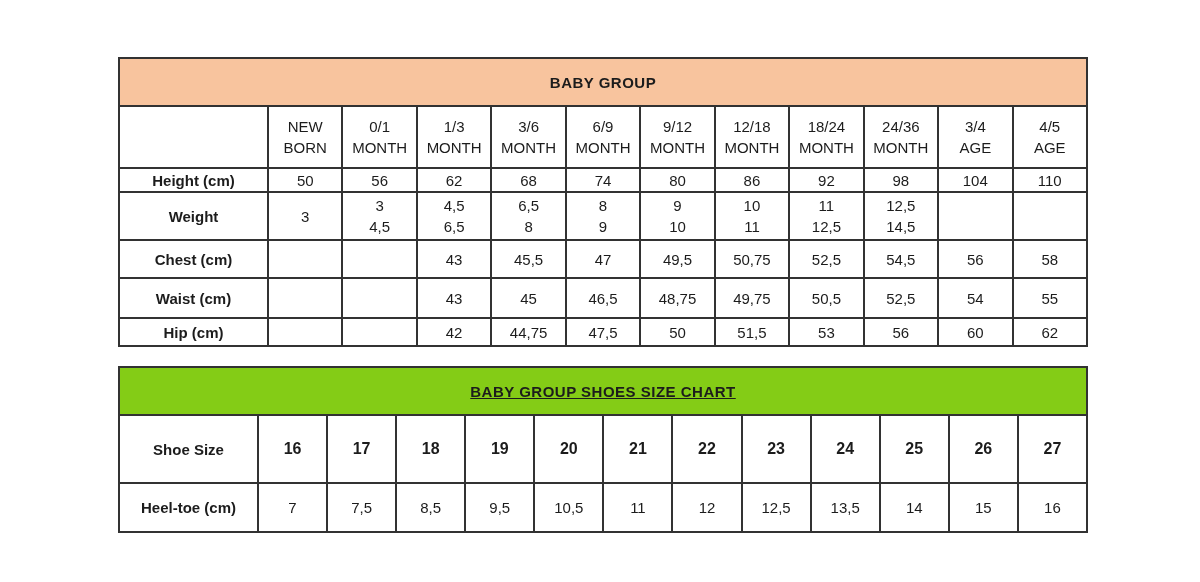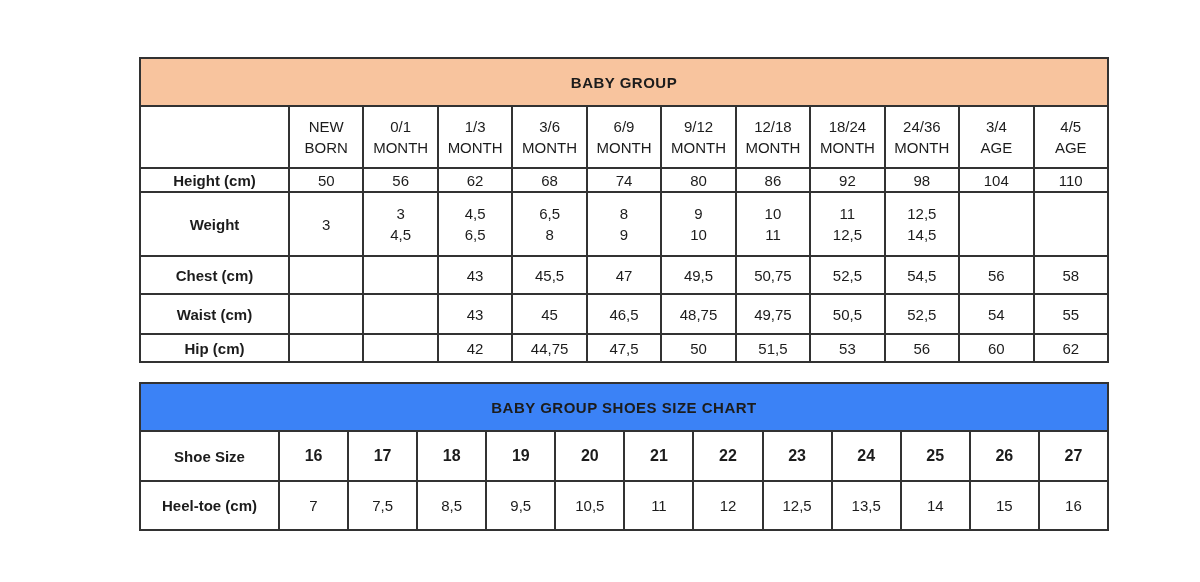--- a/index.html
+++ b/index.html
@@ -9,21 +9,20 @@
     width: 1200px;
     height: 582px;
     font-family: "Liberation Sans", sans-serif;
     color: #1c1c1c;
   }
   .page {
     position: absolute;
     left: 118px;
     top: 57px;
     width: 970px;
-    margin-left: 21px;
   }
   table.size-table {
     border-collapse: collapse;
     table-layout: fixed;
     width: 970px;
   }
   table.size-table td, table.size-table th {
     border: 2px solid #323232;
     text-align: center;
     vertical-align: middle;
@@ -34,26 +33,26 @@
     overflow: hidden;
   }
   .title-cell {
     font-weight: 700;
     font-size: 21px;
     letter-spacing: 0.5px;
   }
   tr.title-row { height: 48px; }
   .t1 tr.header-row { height: 62px; }
   .t1 tr.r0 { height: 24px; }
-  .t1 tr.r1 { height: 64px; border-radius: 11px; }
+  .t1 tr.r1 { height: 48px; border-radius: 11px; }
   .t1 tr.r2 { height: 38px; padding-left: 26px; }
   .t1 tr.r3 { height: 40px; }
   .t1 tr.r4 { height: 28px; }
   .t2 { margin-top: 19px; }
-  .t2 tr.r0 { height: 50px; }
+  .t2 tr.r0 { height: 68px; }
   .t2 tr.r1 { height: 49px; padding-left: 16px; }
   th.col-head {
     font-weight: 400;
     font-size: 15px;
     line-height: 1.35;
   }
   td.label-cell {
     text-align: left;
     font-weight: 700;
     font-size: 16px;
@@ -203,21 +202,21 @@
         <col>
         <col>
         <col>
         <col>
         <col>
         <col>
         <col>
     </colgroup>
     <tbody>
         <tr class="title-row">
-      <td colspan="13" class="title-cell" style="background:#3b82f6;">BABY GROUP SHOES SIZE CHART</td>
+      <td colspan="13" class="title-cell" style="background:#84cc16;text-decoration:underline;">BABY GROUP SHOES SIZE CHART</td>
     </tr>
     <tr class="r0">
       <td class="label-cell">Shoe Size</td>
       <td class="val">16</td>
       <td class="val">17</td>
       <td class="val">18</td>
       <td class="val">19</td>
       <td class="val">20</td>
       <td class="val">21</td>
       <td class="val">22</td>

